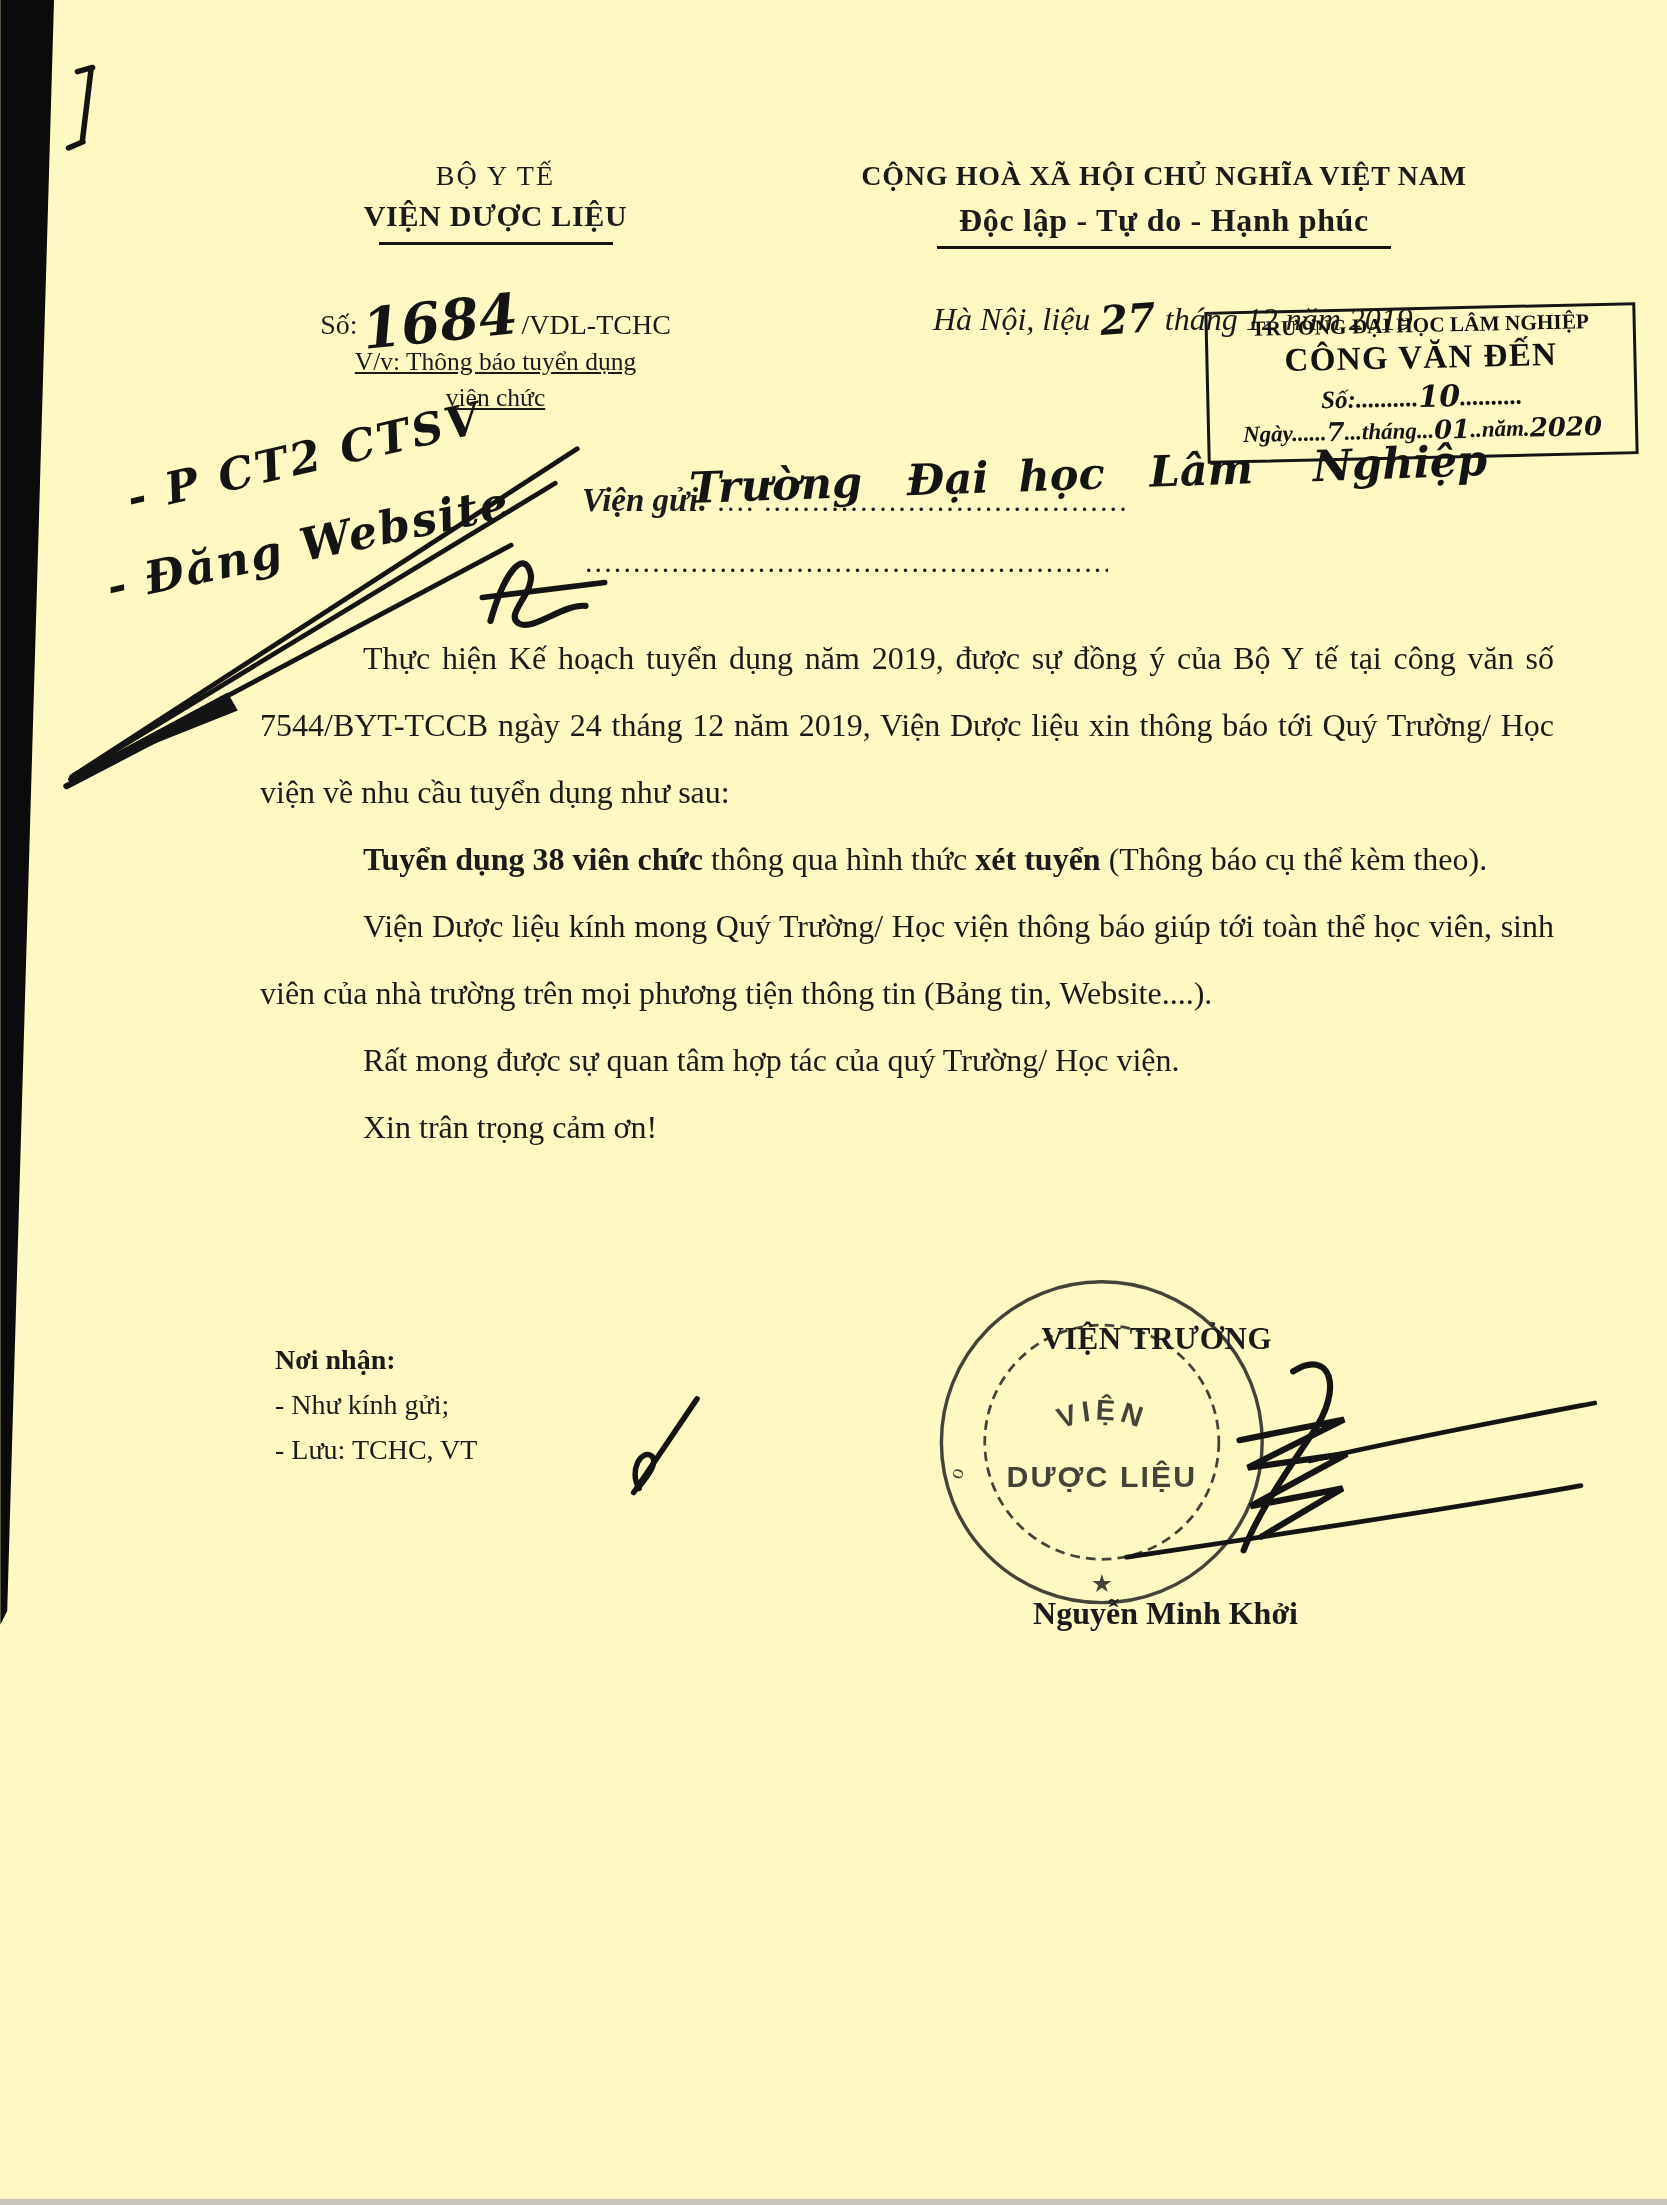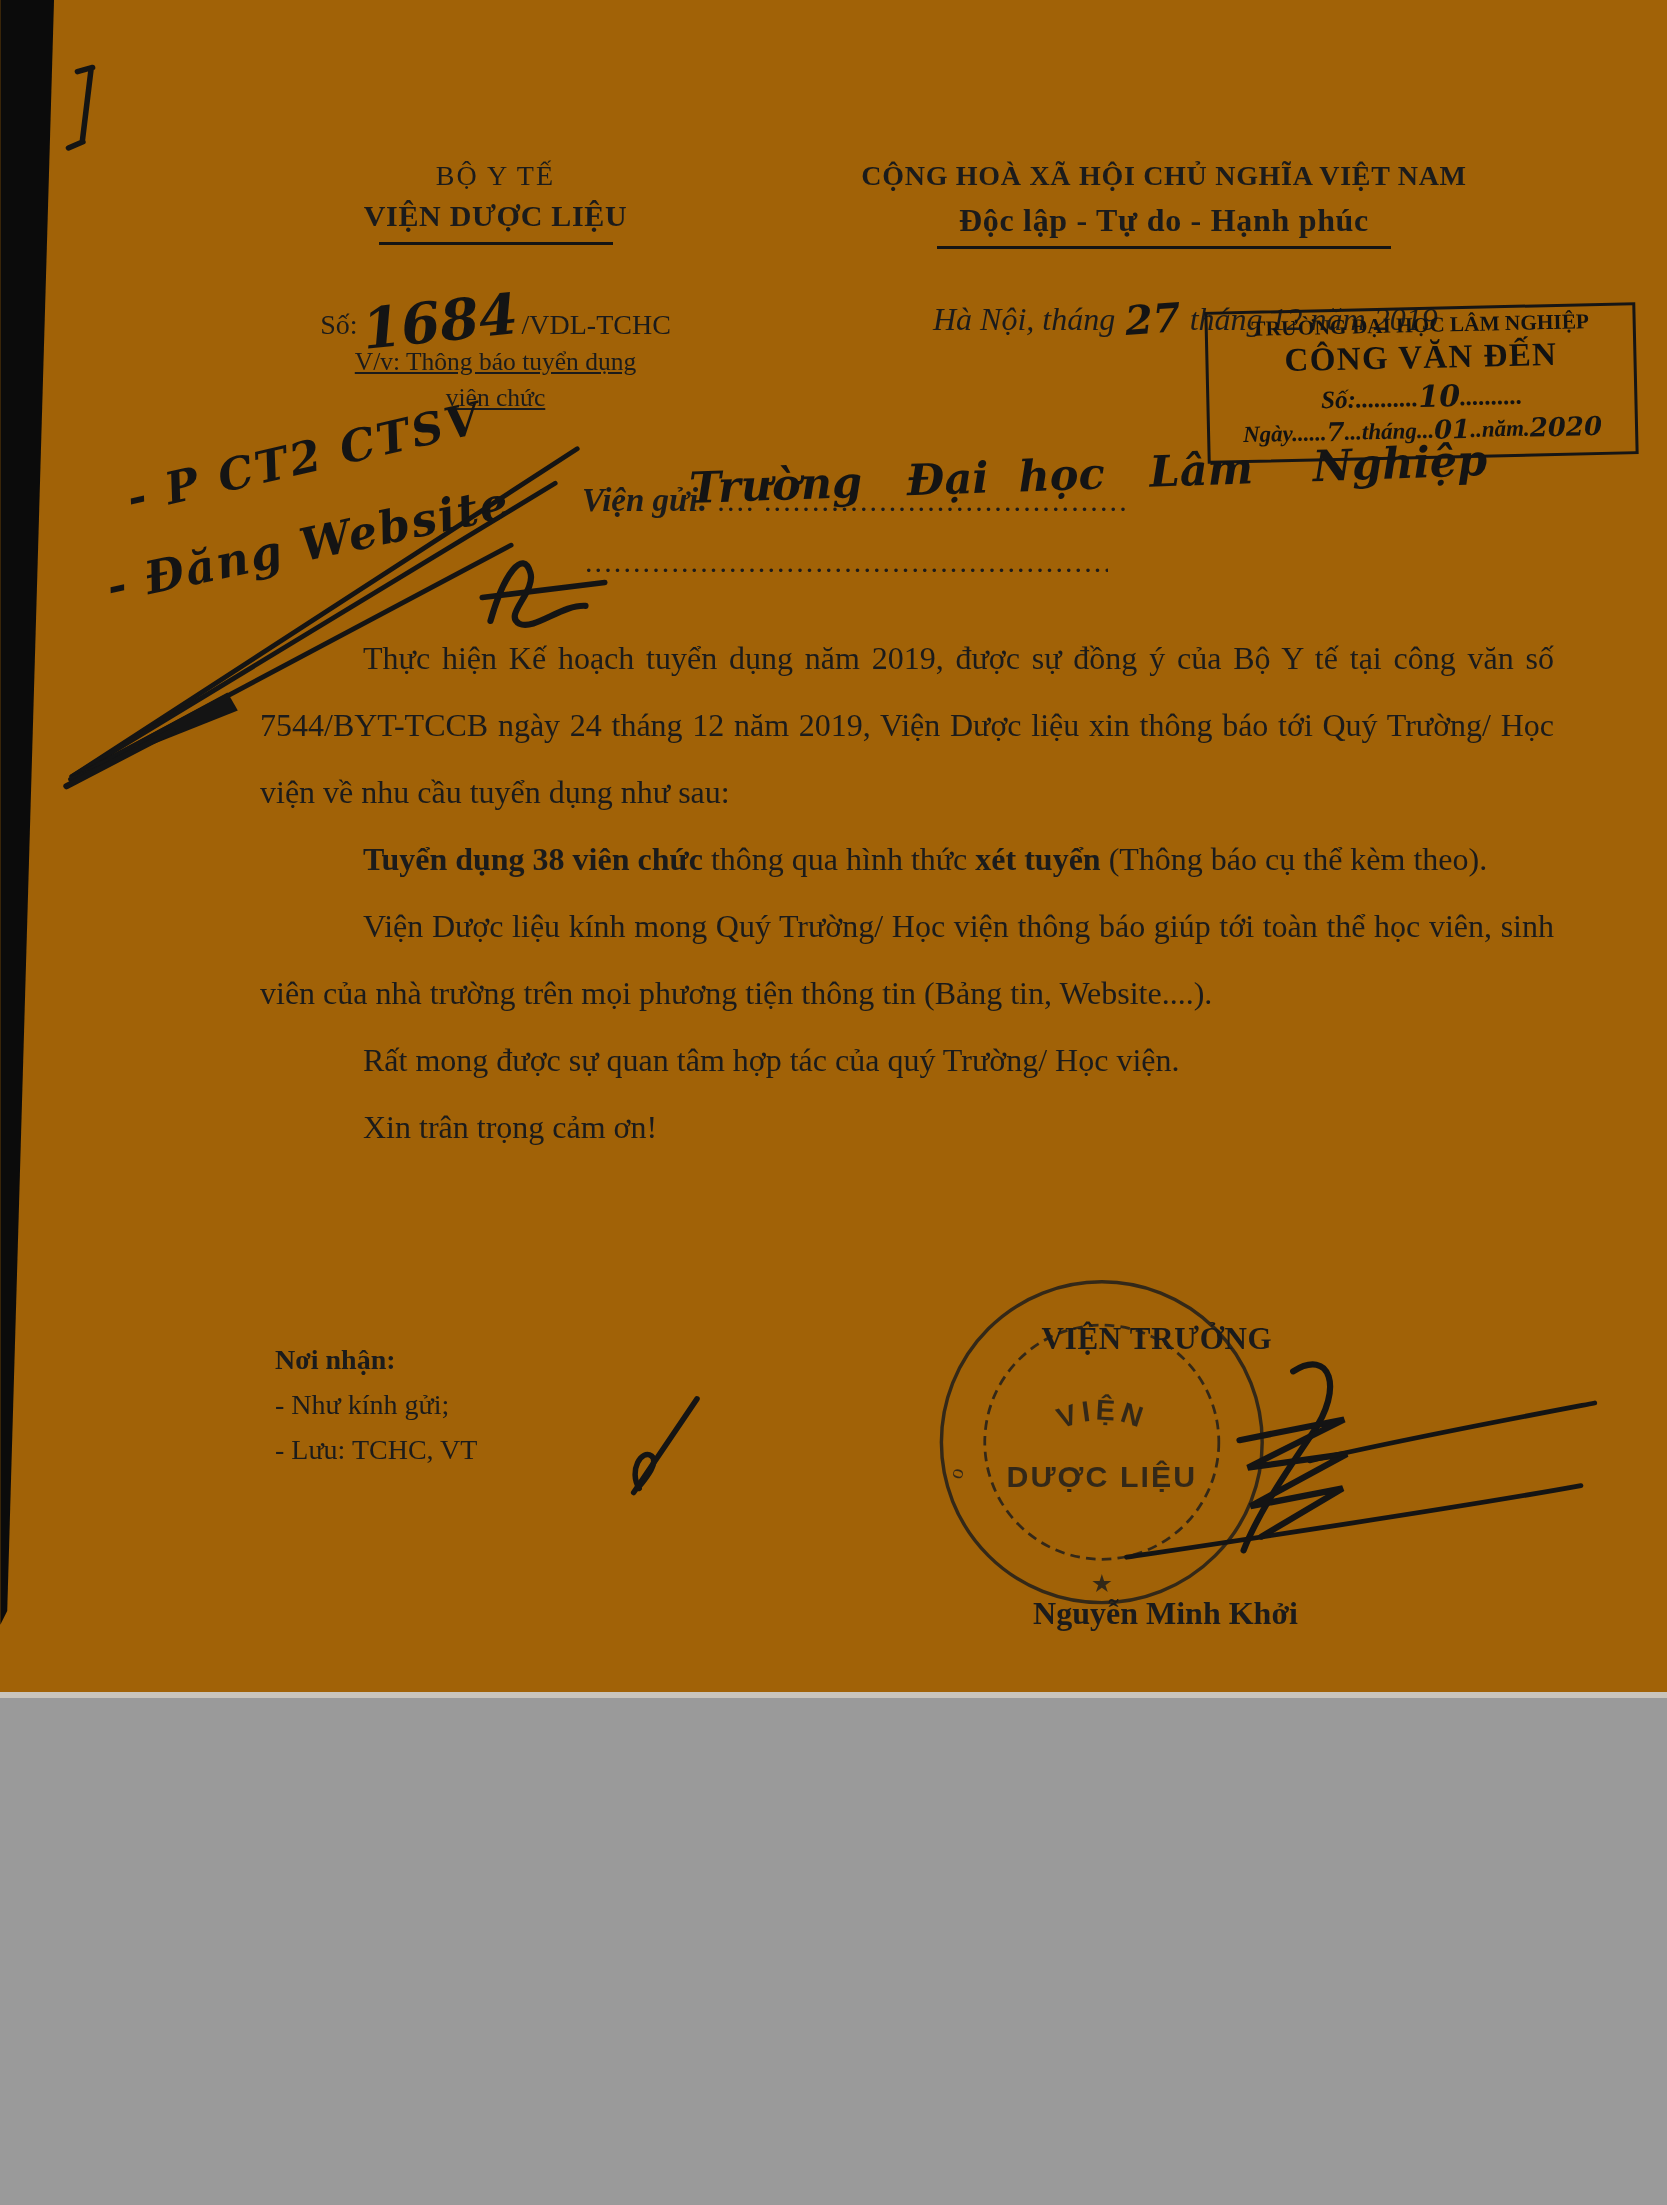--- a/index.html
+++ b/index.html
@@ -1,19 +1,19 @@
 <!DOCTYPE html>
 <html style="font-size:11px"><head>
 <meta charset="utf-8">
 <style>
   html,body{margin:0;padding:0;background:#9a9a9a;}
   .page{
     position:relative;
-    width:1668px;height:1698px;
-    background:#a16207;
+    width:1668px;height:2205px;
+    background:#fef9c3;
     overflow:hidden;
     font-family:"Liberation Serif", serif;
     color:#1b1b1b;
   }
   .abs{position:absolute;}
   .bold{font-weight:bold;}
   
   .hand{
     font-family:"DejaVu Serif", serif;
     font-style:italic;font-weight:bold;
@@ -92,21 +92,21 @@
     <div>V/v: Thông báo tuyển dụng</div>
     <div>viên chức</div>
   </div>
 
   <div class="abs hdr-right">
     <div class="motto1">CỘNG HOÀ XÃ HỘI CHỦ NGHĨA VIỆT NAM</div>
     <div class="motto2">Độc lập - Tự do - Hạnh phúc</div>
     <div class="underline-bar motto-underline"></div>
   </div>
   <div class="abs dateline">
-    <span>Hà Nội, tháng</span>
+    <span>Hà Nội, liệu</span>
     <span class="hand day-hand">27</span>
     <span>tháng 12 năm 2019</span>
   </div>
 
   <div class="abs stampbox">
     <div class="stamp-org">TRƯỜNG ĐẠI HỌC LÂM NGHIỆP</div>
     <div class="stamp-title">CÔNG VĂN ĐẾN</div>
     <div class="stamp-so">
       <span>Số:..........</span><span class="hand stamp-hand">10</span><span>..........</span>
     </div>

